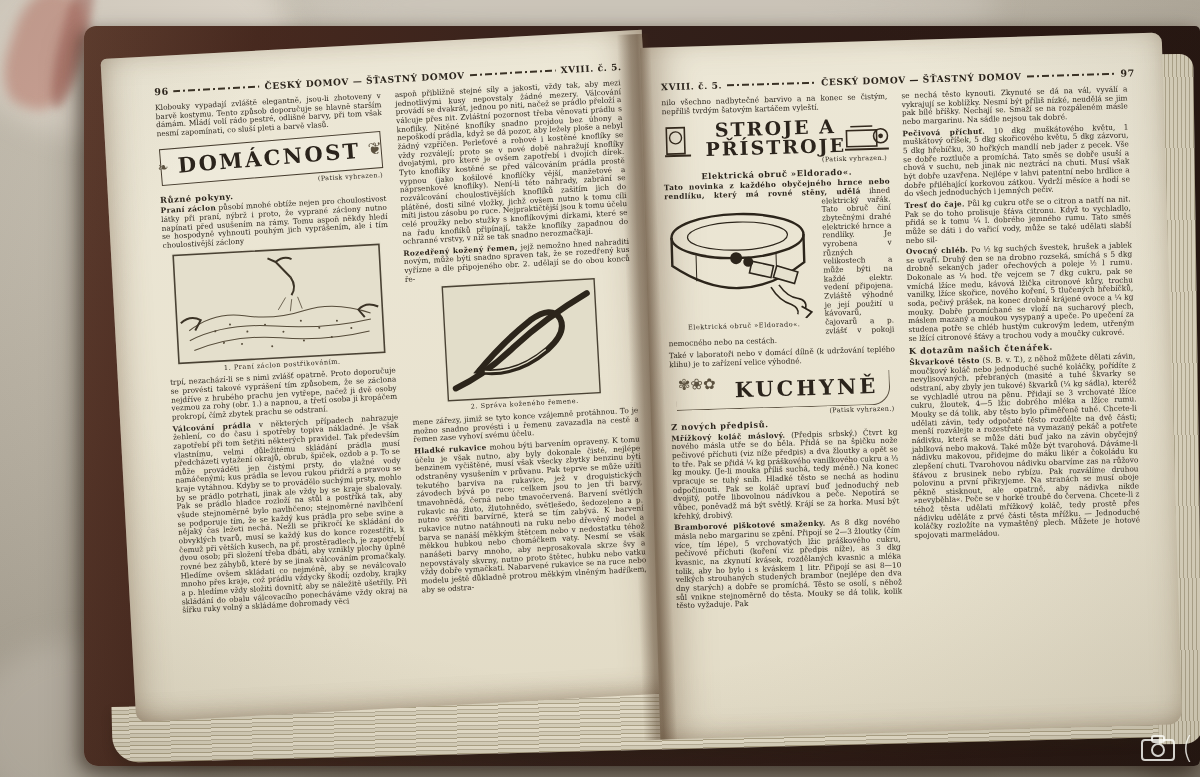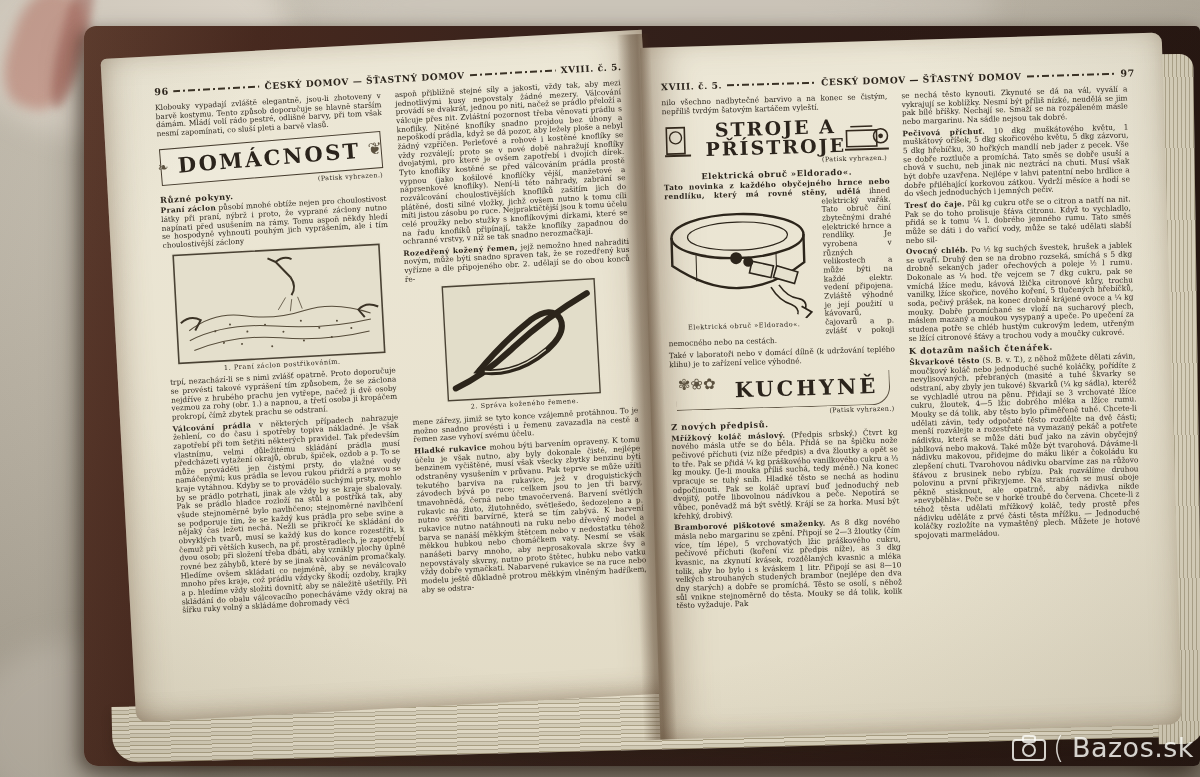--- a/index.html
+++ b/index.html
@@ -284,14 +284,13 @@
 <div class="spine-shadow"></div>
 <div class="vignette"></div>
 
 <div class="watermark">
   <svg width="34" height="26" viewBox="0 0 34 26">
     <rect x="1" y="5" width="32" height="20" rx="3" fill="none" stroke="rgba(252,252,248,.82)" stroke-width="2"></rect>
     <rect x="11" y="1" width="12" height="6" rx="2" fill="none" stroke="rgba(252,252,248,.82)" stroke-width="2"></rect>
     <circle cx="17" cy="15" r="6" fill="none" stroke="rgba(252,252,248,.82)" stroke-width="2"></circle>
   </svg>
   <span class="paren">(</span>
-  <span>Bazos.sk</span>
 </div>
 
 </body></html>

